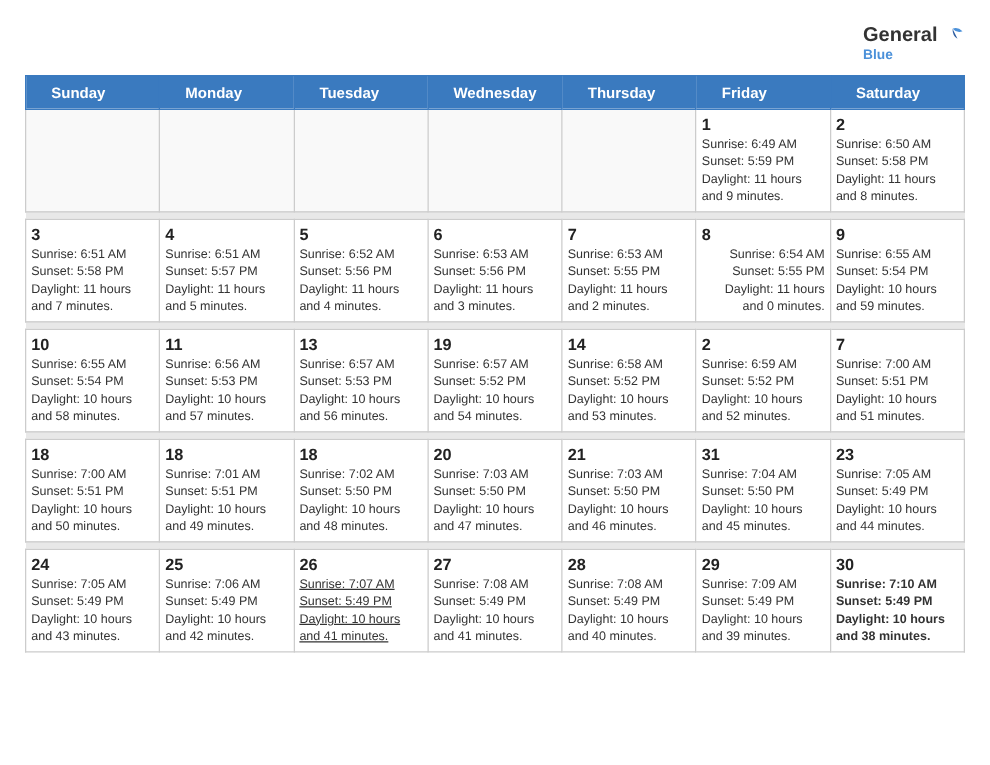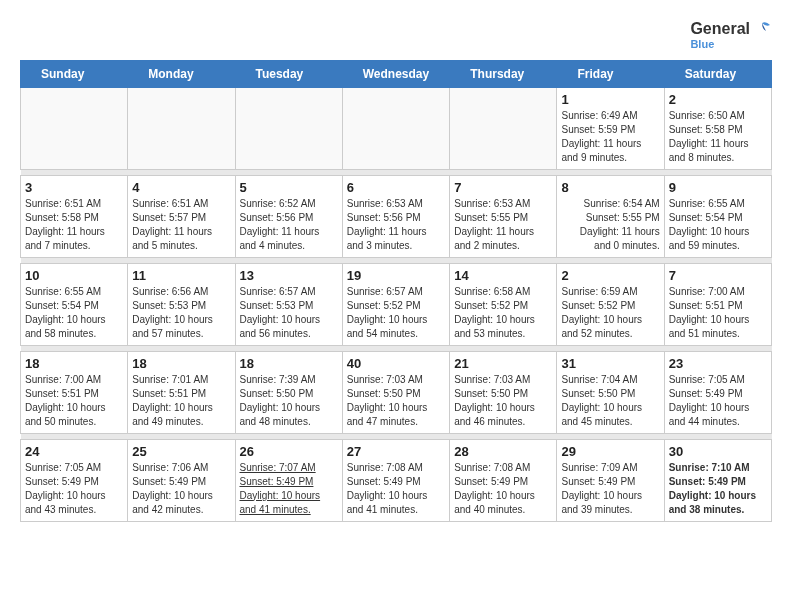--- a/index.html
+++ b/index.html
@@ -238,26 +238,26 @@
 Daylight: 10 hours and 50 minutes.</div>
         </td>
         <td>
           <div class="day-number">18</div>
           <div class="day-info" style="white-space: pre-line;">Sunrise: 7:01 AM
 Sunset: 5:51 PM
 Daylight: 10 hours and 49 minutes.</div>
         </td>
         <td>
           <div class="day-number">18</div>
-          <div class="day-info" style="white-space: pre-line;">Sunrise: 7:39 AM
+          <div class="day-info" style="white-space: pre-line;">Sunrise: 7:02 AM
 Sunset: 5:50 PM
 Daylight: 10 hours and 48 minutes.</div>
         </td>
         <td>
-          <div class="day-number">40</div>
+          <div class="day-number">20</div>
           <div class="day-info" style="white-space: pre-line;">Sunrise: 7:03 AM
 Sunset: 5:50 PM
 Daylight: 10 hours and 47 minutes.</div>
         </td>
         <td>
           <div class="day-number">21</div>
           <div class="day-info" style="white-space: pre-line;">Sunrise: 7:03 AM
 Sunset: 5:50 PM
 Daylight: 10 hours and 46 minutes.</div>
         </td>

